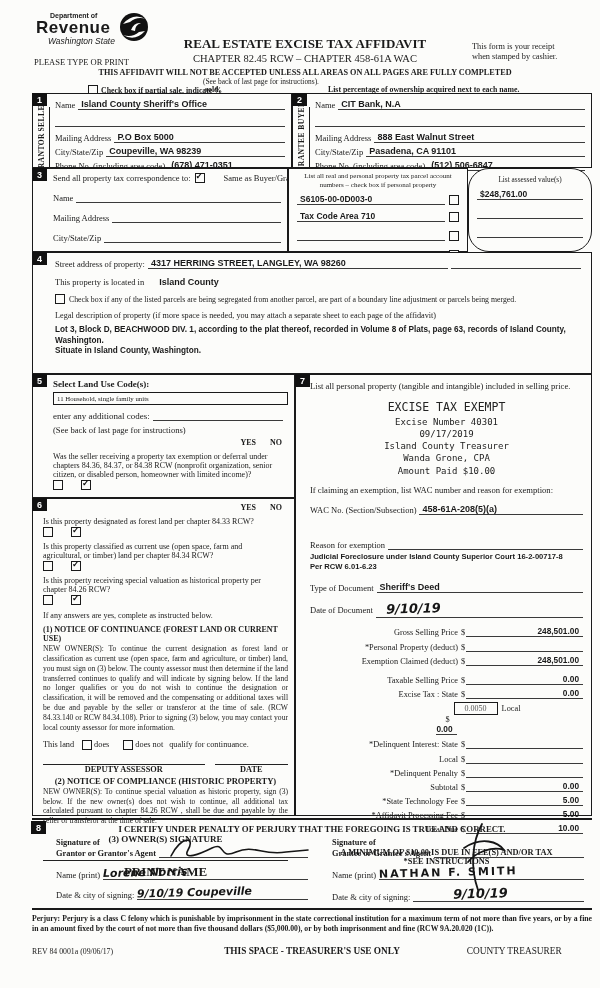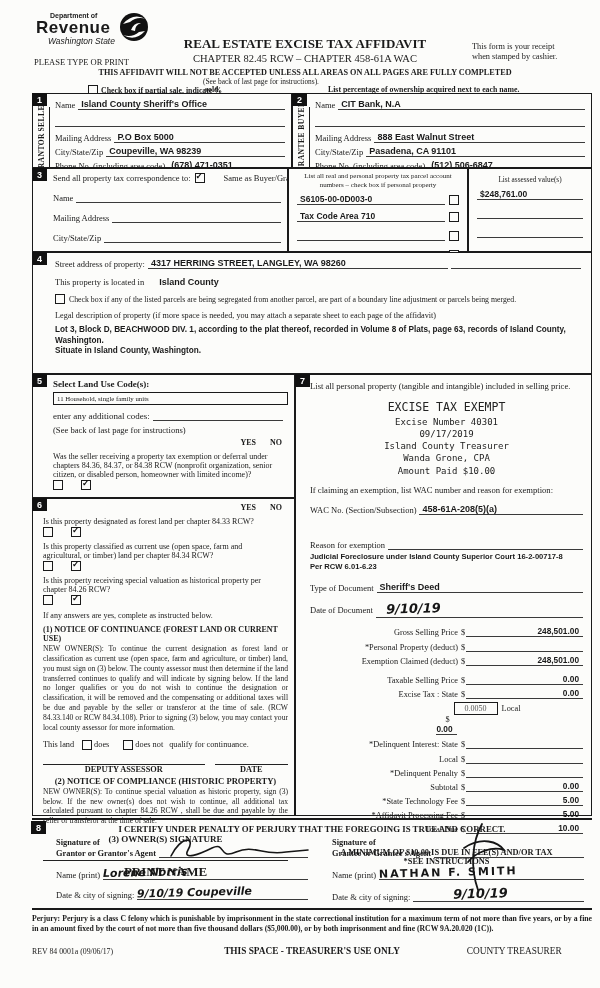--- a/index.html
+++ b/index.html
@@ -183,21 +183,21 @@
           <span class="fill" style="margin-left:0;"></span>
         <span class="cb" style="margin-left:4px;"></span>
         </div>
       <div class="row" style="margin-top:8px;">
           <span class="fill" style="margin-left:0;"></span>
         <span class="cb" style="margin-left:4px;"></span>
         </div>
     </div>
   </div>
 
-  <div class="sec" style="left:468px;top:168px;width:124px;height:84px;">
+  <div class="sec" style="left:468px;top:168px;width:124px;height:84px;border-radius:21px;">
     <div style="font-size:7.3px;text-align:center;padding:6px 4px 0 4px;">List assessed value(s)</div>
     <div style="padding:3px 8px 0 8px;">
       <div class="row" style="margin-top:2px;">
           <span class="fill" style="margin-left:0;"><span class="val" style="font-size:8.5px;">$248,761.00</span></span>
         </div>
       <div class="row" style="margin-top:8px;">
           <span class="fill" style="margin-left:0;"></span>
         </div>
       <div class="row" style="margin-top:8px;">
           <span class="fill" style="margin-left:0;"></span>

